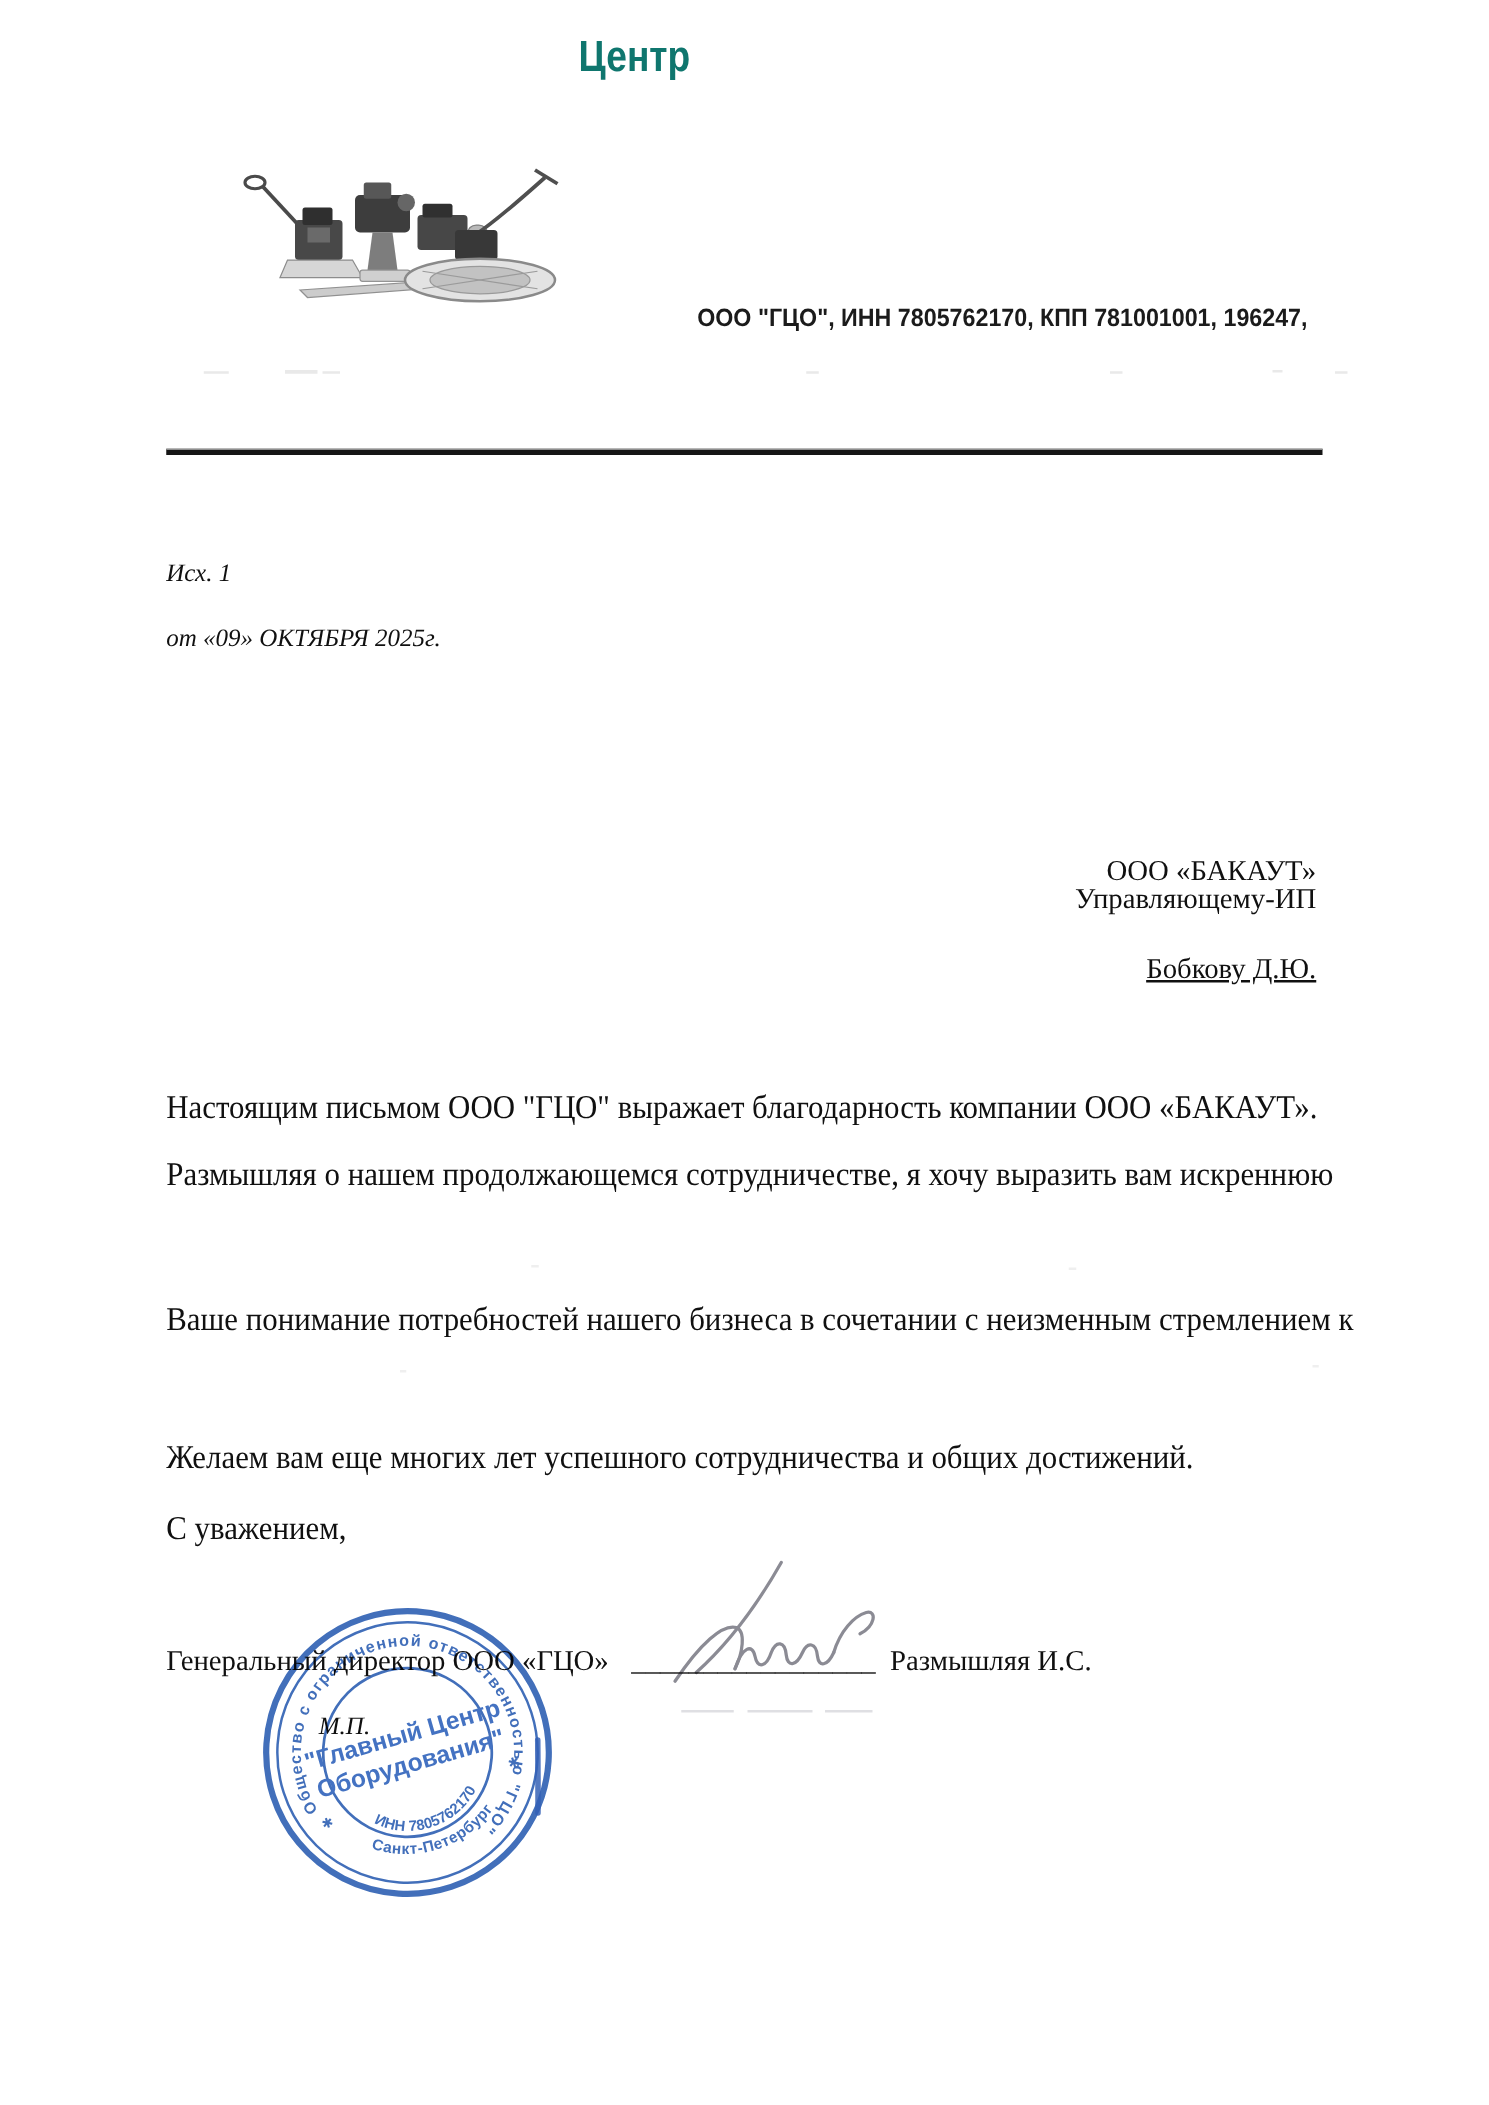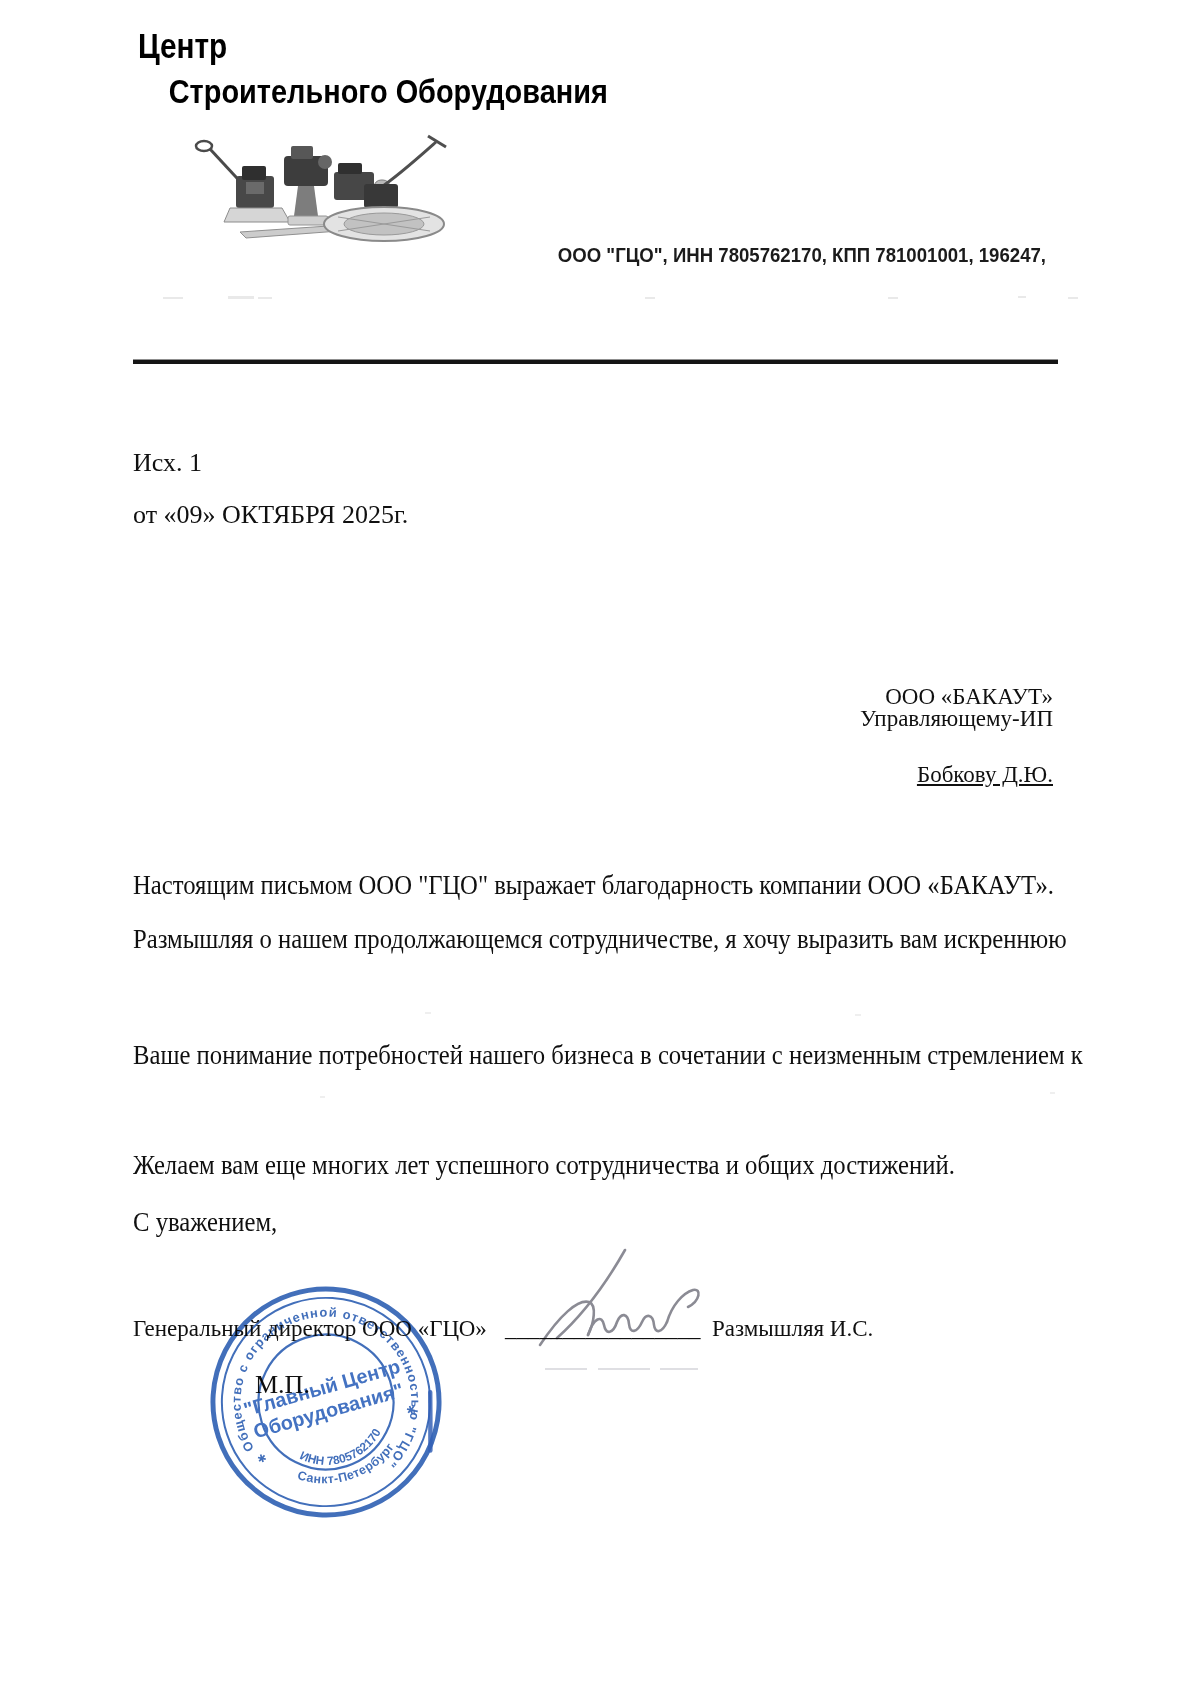--- a/index.html
+++ b/index.html
@@ -1,60 +1,57 @@
 <!DOCTYPE html>
 <html><head>
 <meta charset="utf-8">
 <style>
   html,body{margin:0;padding:0;background:#ffffff;}
   .page{position:relative;width:1191px;height:1684px;background:#fff;overflow:hidden;
         font-family:"Liberation Serif", serif;color:#111;}
 
   
-  .brand-line{position:absolute;left:130px;width:430px;text-align:left;
-              font-family:"Liberation Sans", sans-serif;font-weight:700;color:#000000;white-space:nowrap;}
+  .brand-line{position:absolute;left:130px;width:430px;text-align:right;
+              font-family:"Liberation Sans", sans-serif;font-weight:700;color:#0f766e;white-space:nowrap;}
   .brand-line .squeeze{display:inline-block;transform:scaleX(.85);transform-origin:50% 50%;}
   .brand-l1{top:26px;font-size:35px;}
   .brand-l2{top:72px;font-size:34px;}
 
   .equipment{position:absolute;left:188px;top:132px;}
 
   .company-info{position:absolute;right:145px;top:244px;white-space:nowrap;
                 font-family:"Liberation Sans", sans-serif;font-weight:700;font-size:20px;color:#1b1b1b;
                 transform:scaleX(.93);transform-origin:100% 50%;}
 
   .rule{position:absolute;left:133px;top:359px;width:925px;height:4px;background:#151515;border-top:1px solid #8f8f8f;}
 
   
   .ghost{position:absolute;height:2px;background:#e9e9e9;}
   .ghost.dark{background:#dfdfe3;}
 
   
   .t{position:absolute;white-space:nowrap;color:#101010;}
-  .serif22{font-size:26px;}
+  .serif22{font-size:20px;font-style:italic;}
   .serif23{font-size:23px;}
   .para{font-size:26px;transform:scale(.95,1.02);transform-origin:0 50%;}
   .right{text-align:right;}
 
   
   .sig-svg{position:absolute;left:490px;top:1235px;mix-blend-mode:multiply;}
   .stamp-wrap{position:absolute;left:207px;top:1283px;width:238px;height:238px;
               transform:rotate(-18deg);opacity:.9;mix-blend-mode:multiply;}
   .stamp-wrap svg{display:block;}
 </style>
 </head>
 <body>
 
 <div class="page">
 
   <div class="brand-line brand-l1">
     <span class="squeeze">Центр</span>
-  </div>
-  <div class="brand-line brand-l2">
-    <span class="squeeze">Строительного Оборудования</span>
   </div>
 
   <svg class="equipment" width="270" height="115" viewBox="0 0 270 115" aria-hidden="true">
     <polygon points="52,100 170,92 178,97 58,106" fill="#cccccc" stroke="#909090" stroke-width="1"></polygon>
     <ellipse cx="16" cy="14" rx="8" ry="5" fill="none" stroke="#4a4a4a" stroke-width="2.5"></ellipse>
     <line x1="22" y1="17" x2="60" y2="58" stroke="#4a4a4a" stroke-width="3"></line>
     <rect x="48" y="44" width="38" height="32" rx="3" fill="#484848"></rect>
     <rect x="54" y="34" width="24" height="14" rx="2" fill="#2f2f2f"></rect>
     <rect x="58" y="50" width="18" height="12" fill="#6a6a6a"></rect>
     <polygon points="42,76 94,76 102,90 36,90" fill="#d6d6d6" stroke="#8c8c8c"></polygon>

